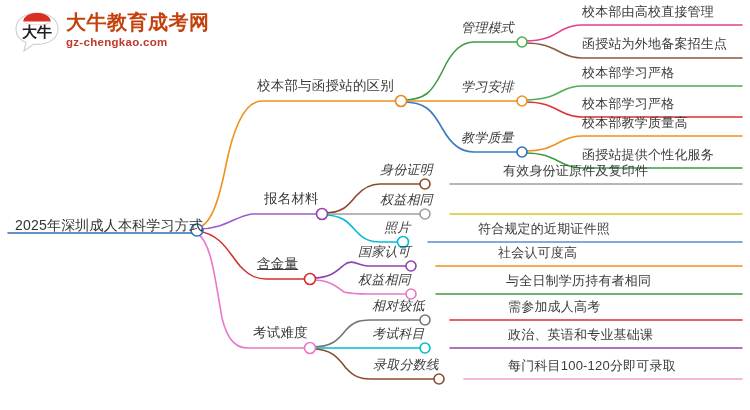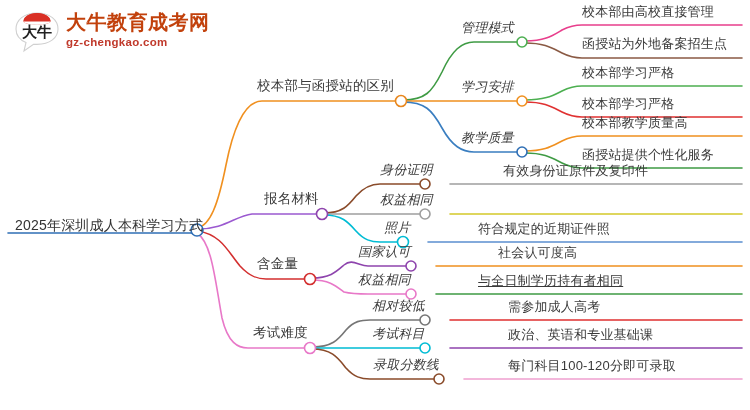--- a/index.html
+++ b/index.html
@@ -162,21 +162,21 @@
       <circle cx="425" cy="320" r="5" stroke="#757575"></circle>
       <circle cx="425" cy="348" r="5" stroke="#00bcd4"></circle>
       <circle cx="439" cy="379" r="5" stroke="#8a4b2a"></circle>
     </g>
   </svg>
 
   <div class="node-label label-root" style="left:15px; top:218px;">2025年深圳成人本科学习方式</div>
 
   <div class="node-label label-l1" style="left:257px; top:79px;">校本部与函授站的区别</div>
   <div class="node-label label-l1" style="left:264px; top:192px;">报名材料</div>
-  <div class="node-label label-l1" style="left:257px; top:257px;">含金量</div>
+  <div class="node-label label-l1" style="left:257px; top:257px;text-decoration:underline;">含金量</div>
   <div class="node-label label-l1" style="left:253px; top:326px;">考试难度</div>
 
   <div class="node-label label-l2" style="left:461px; top:21px;">管理模式</div>
   <div class="node-label label-l2" style="left:461px; top:80px;">学习安排</div>
   <div class="node-label label-l2" style="left:461px; top:131px;">教学质量</div>
 
   <div class="node-label label-l2" style="left:380px; top:163px;">身份证明</div>
   <div class="node-label label-l2" style="left:380px; top:193px;">权益相同</div>
   <div class="node-label label-l2" style="left:384px; top:221px;">照片</div>
 
@@ -193,19 +193,19 @@
   <div class="node-label label-l3" style="left:582px; top:66px;">校本部学习严格</div>
   <div class="node-label label-l3" style="left:582px; top:97px;">校本部学习严格</div>
 
   <div class="node-label label-l3" style="left:582px; top:116px;">校本部教学质量高</div>
   <div class="node-label label-l3" style="left:503px; top:164px;">有效身份证原件及复印件</div>
 
   <div class="node-label label-l3" style="left:582px; top:148px;">函授站提供个性化服务</div>
   <div class="node-label label-l3" style="left:478px; top:222px;">符合规定的近期证件照</div>
 
   <div class="node-label label-l3" style="left:498px; top:246px;">社会认可度高</div>
-  <div class="node-label label-l3" style="left:478px; top:274px;text-decoration:underline;">与全日制学历持有者相同</div>
+  <div class="node-label label-l3" style="left:506px; top:274px;">与全日制学历持有者相同</div>
 
   <div class="node-label label-l3" style="left:508px; top:300px;">需参加成人高考</div>
   <div class="node-label label-l3" style="left:508px; top:328px;">政治、英语和专业基础课</div>
   <div class="node-label label-l3" style="left:508px; top:359px;">每门科目100-120分即可录取</div>
 
 </div>
 
 </body></html>

